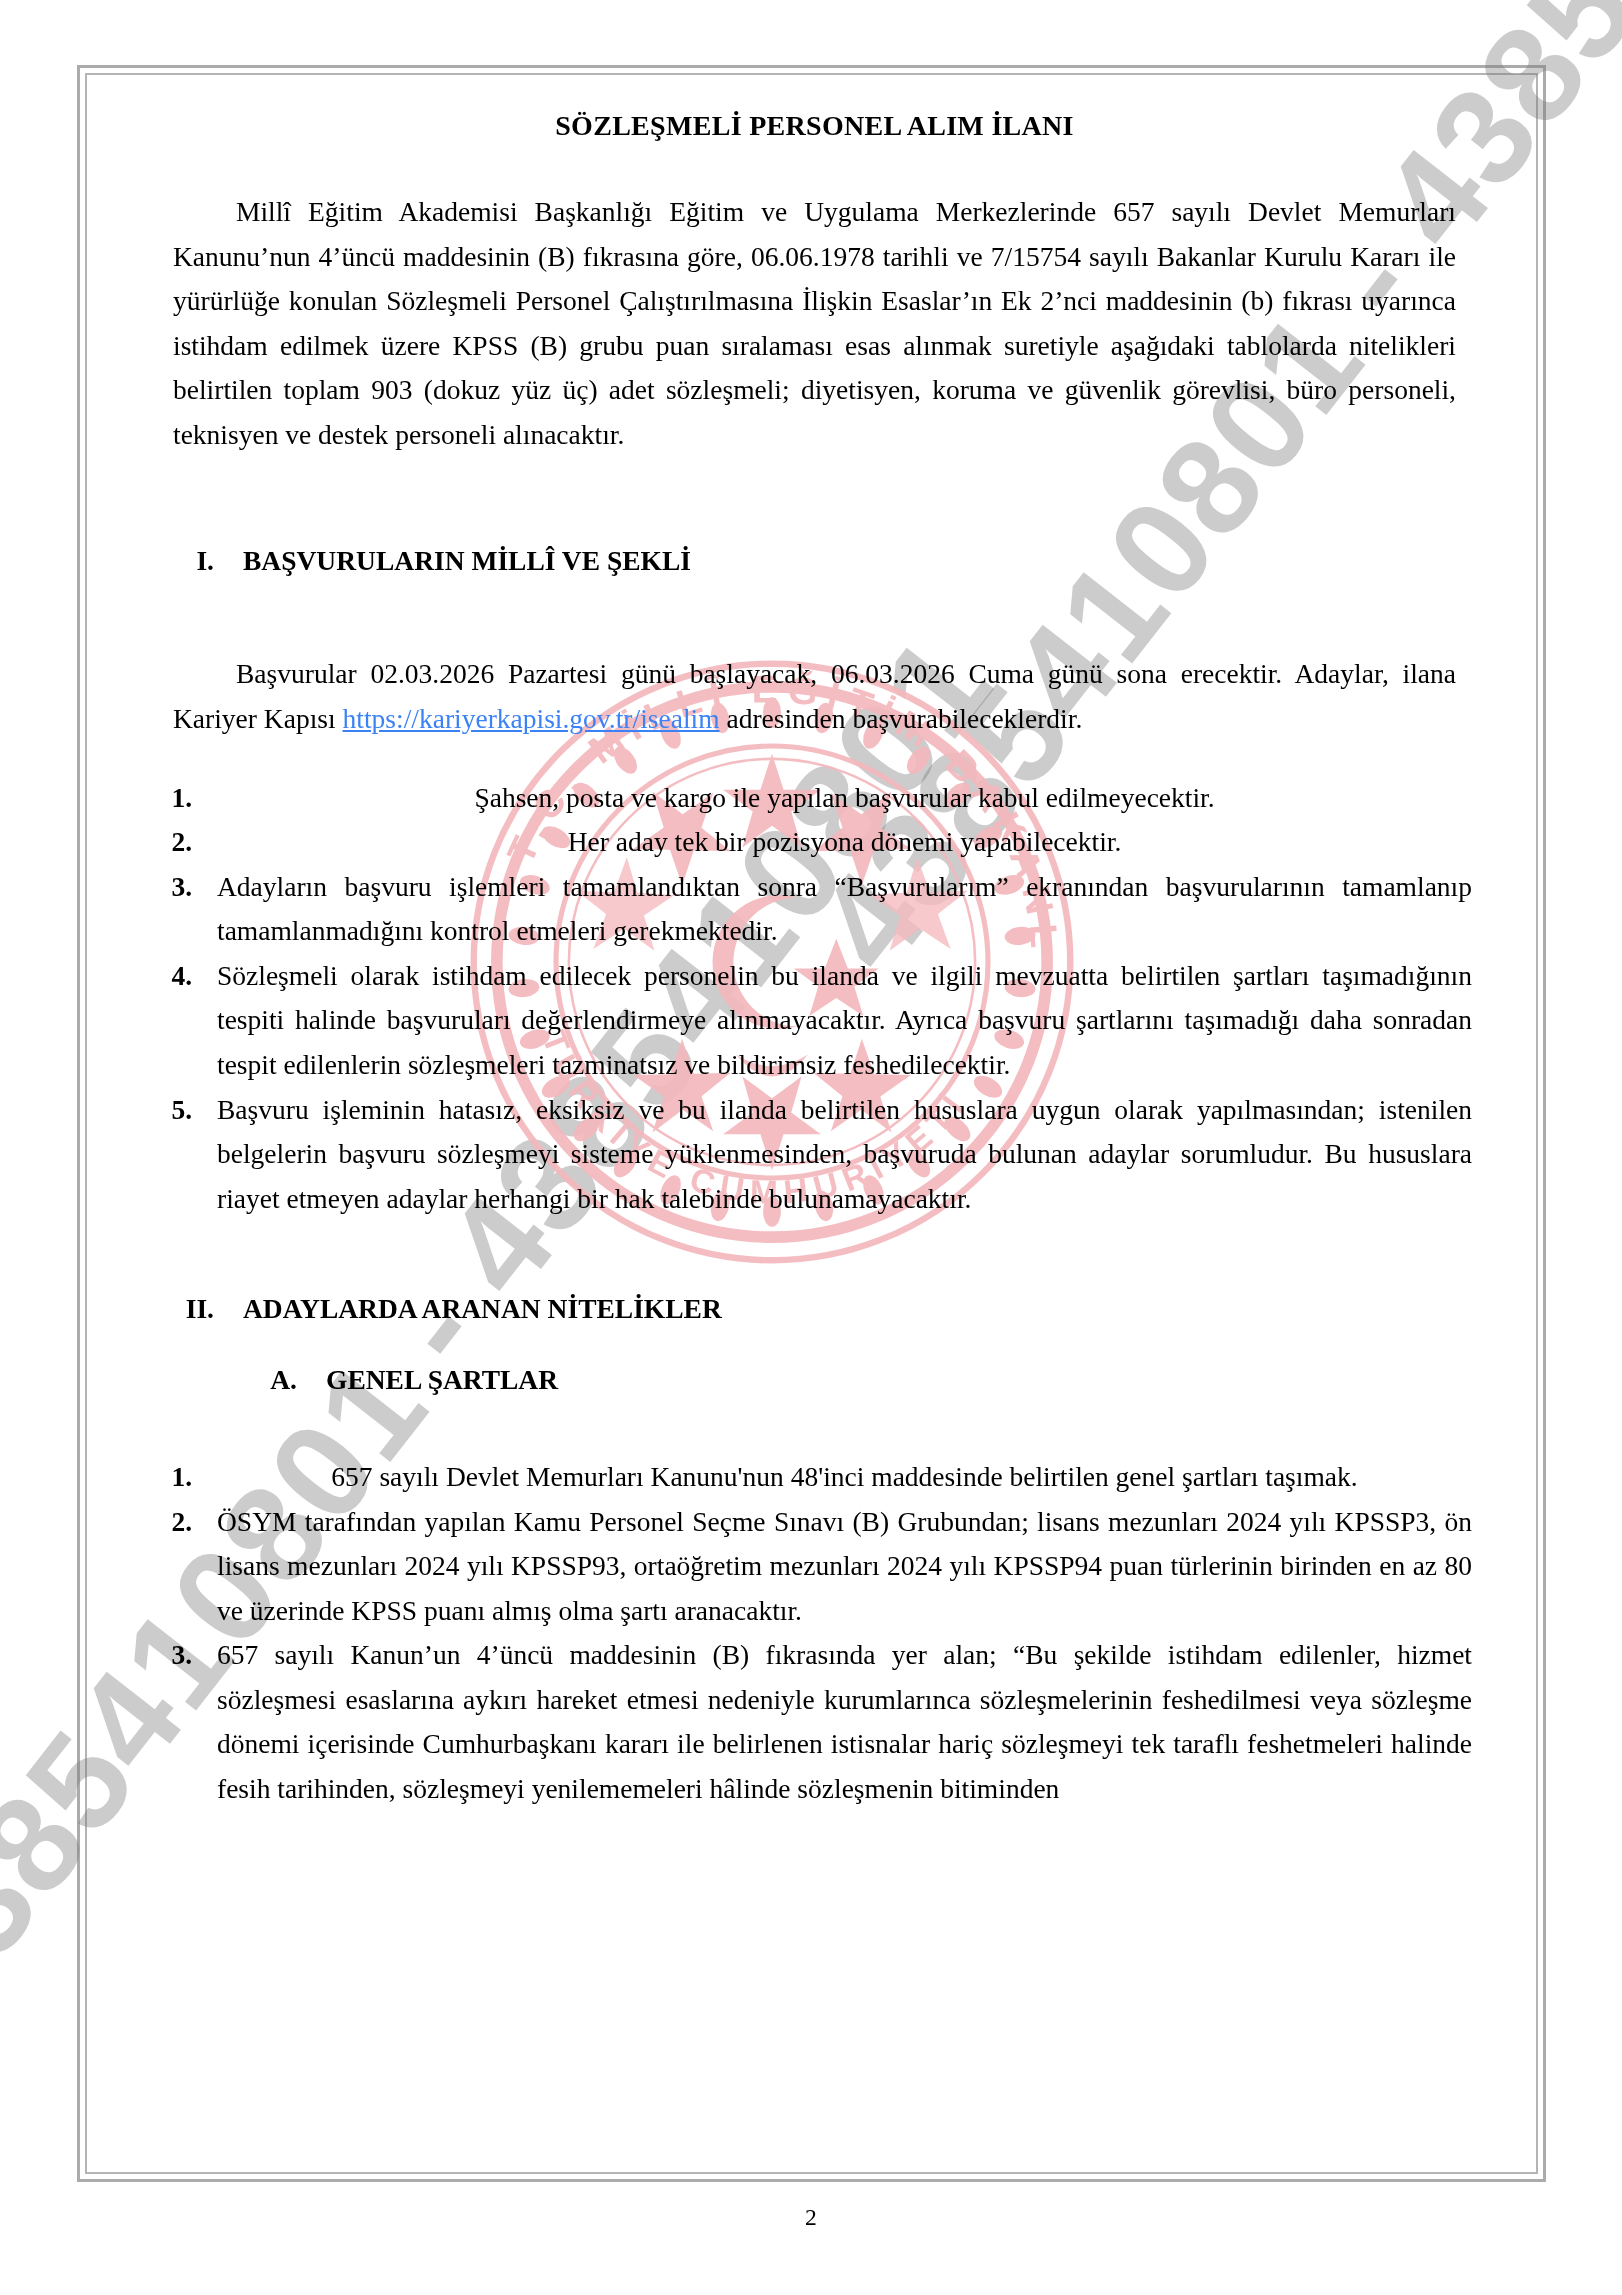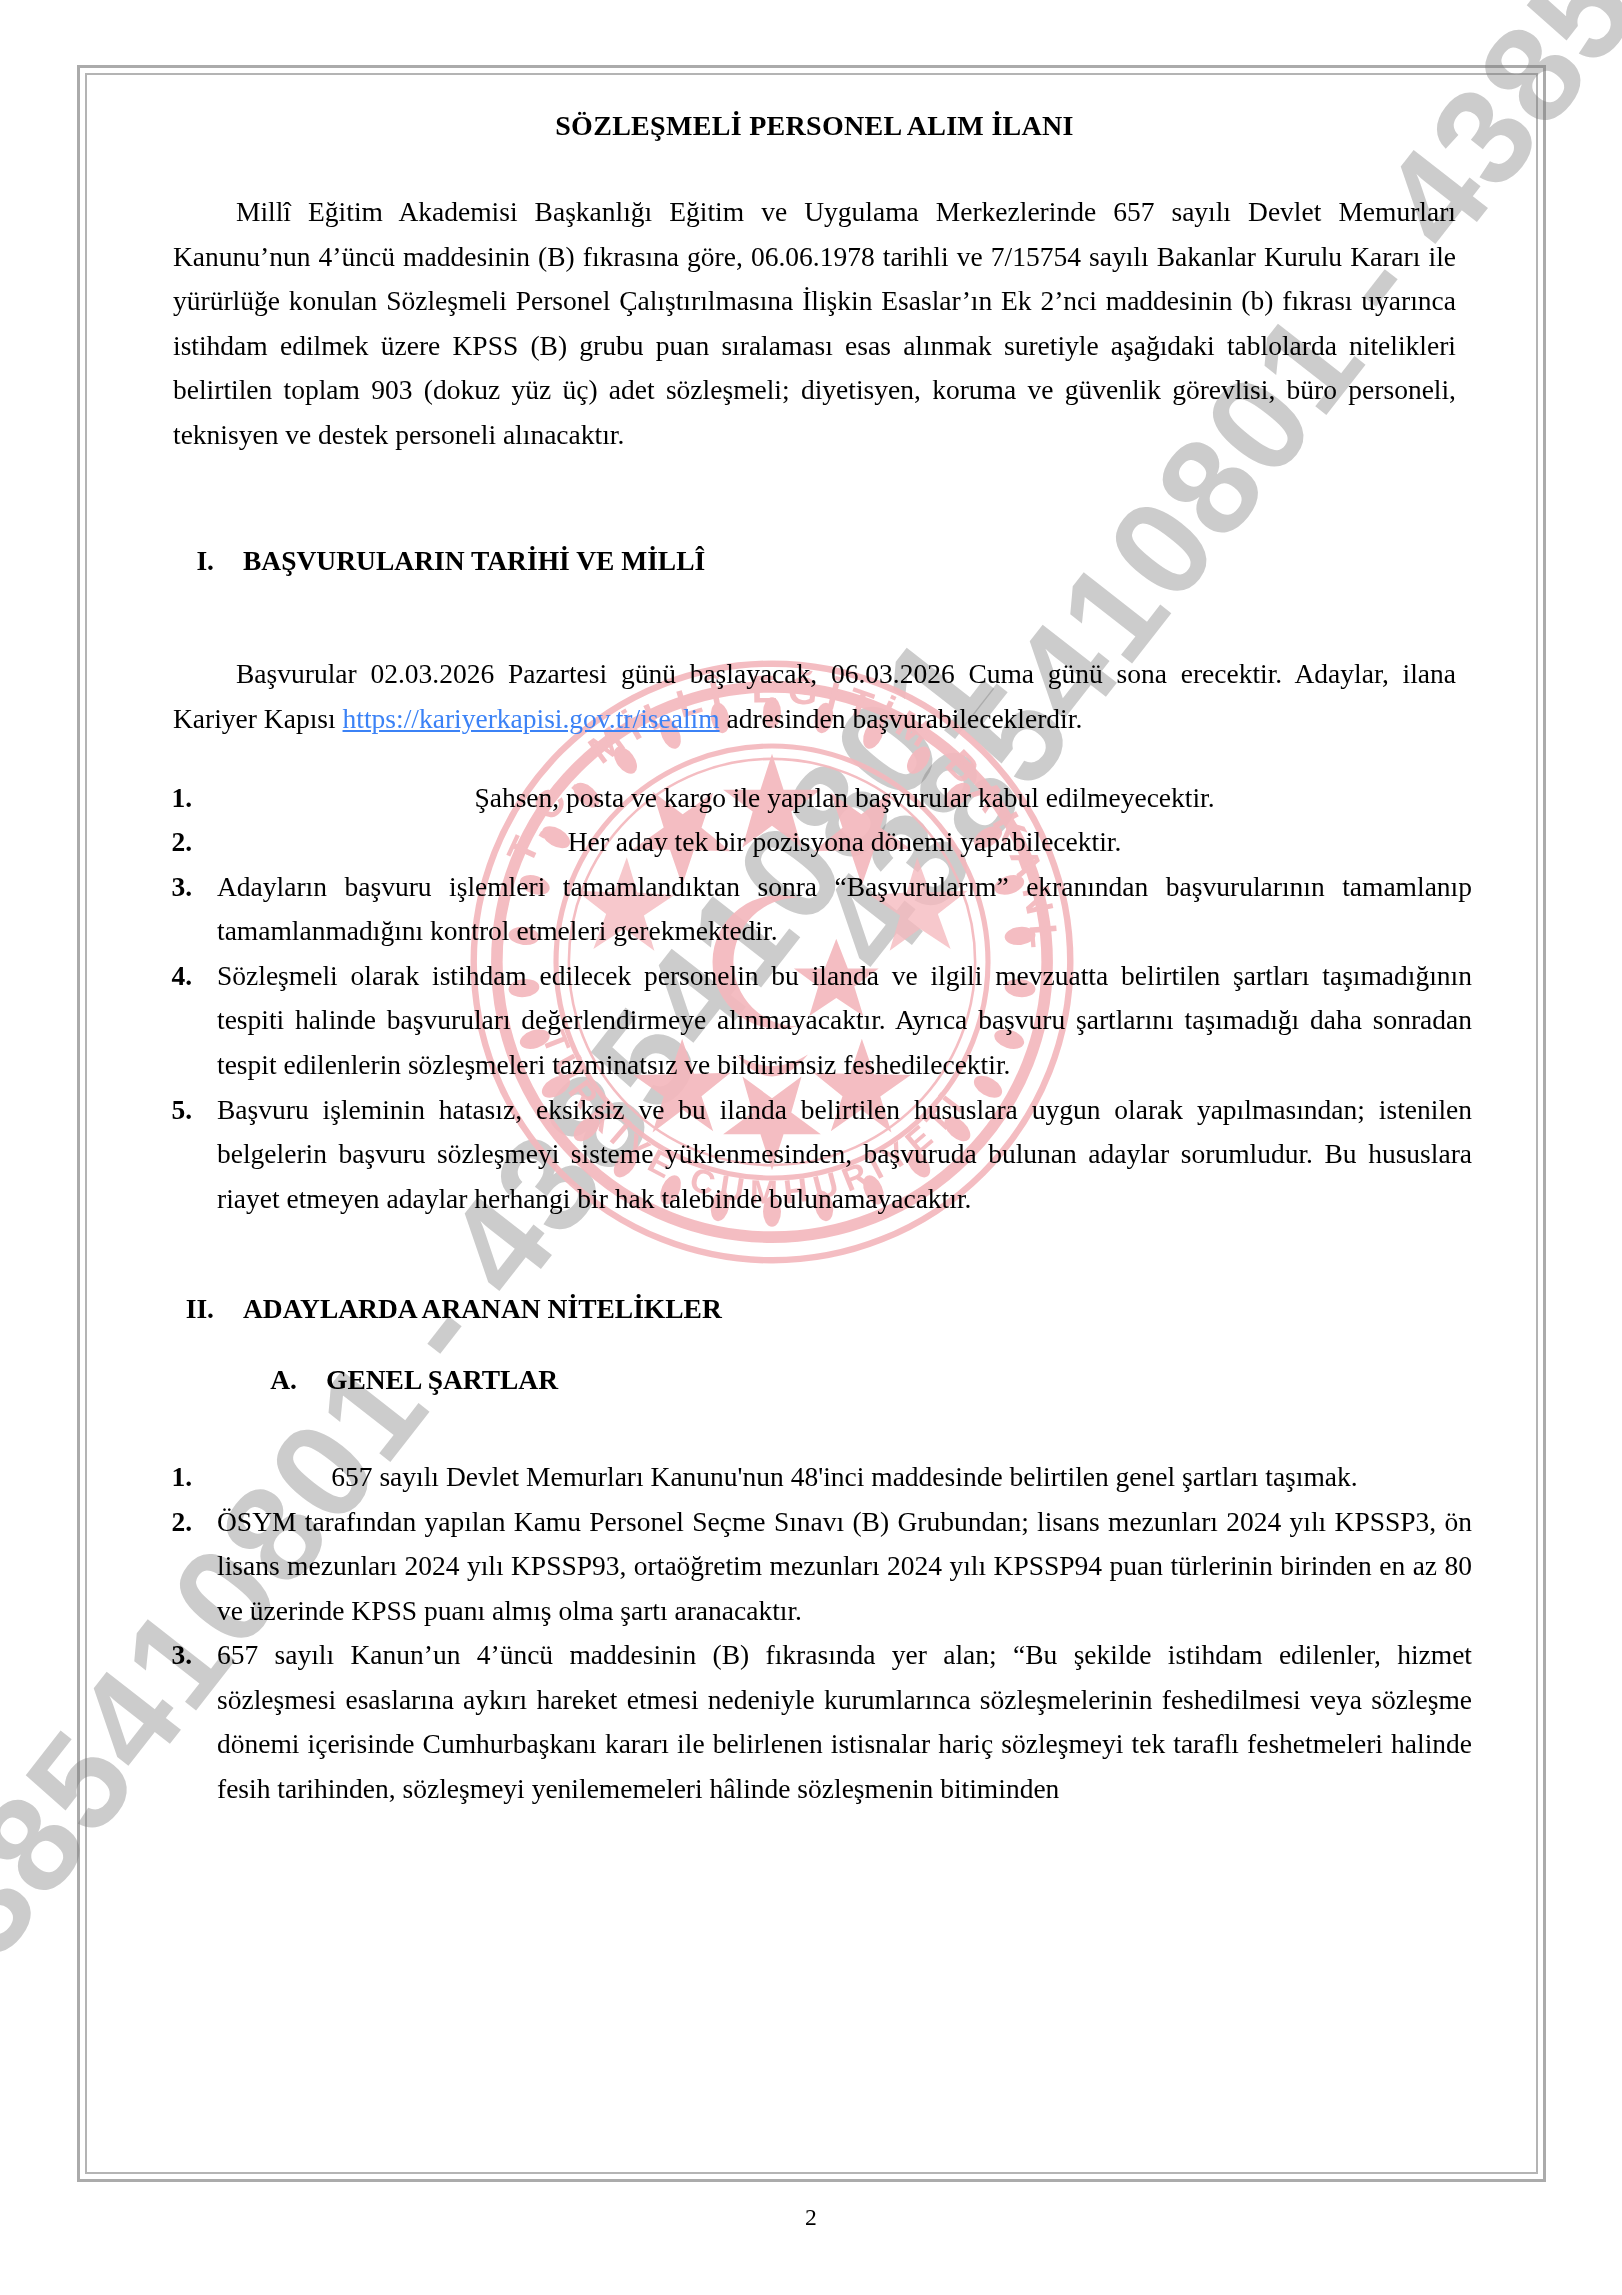--- a/index.html
+++ b/index.html
@@ -261,21 +261,21 @@
 <div id="content">
 
   <h1 class="doc-title">SÖZLEŞMELİ PERSONEL ALIM İLANI</h1>
 
   <p class="body-para">Millî Eğitim Akademisi Başkanlığı Eğitim ve Uygulama Merkezlerinde 657 sayılı Devlet Memurları Kanunu’nun 4’üncü maddesinin (B) fıkrasına göre, 06.06.1978 tarihli ve 7/15754 sayılı Bakanlar Kurulu Kararı ile yürürlüğe konulan Sözleşmeli Personel Çalıştırılmasına İlişkin Esaslar’ın Ek 2’nci maddesinin (b) fıkrası uyarınca istihdam edilmek üzere KPSS (B) grubu puan sıralaması esas alınmak suretiyle aşağıdaki tablolarda nitelikleri belirtilen toplam 903 (dokuz yüz üç) adet sözleşmeli; diyetisyen, koruma ve güvenlik görevlisi, büro personeli, teknisyen ve destek personeli alınacaktır.</p>
 
   <div class="sp-110"></div>
 
   <div class="section-heading">
     <span class="num">I.</span>
-    <span>BAŞVURULARIN TARİHİ VE MİLLÎ</span>
+    <span>BAŞVURULARIN MİLLÎ VE ŞEKLİ</span>
   </div>
 
   <div class="sp-90"></div>
 
   <p class="body-para"><span>Başvurular 02.03.2026 Pazartesi günü başlayacak, 06.03.2026 Cuma günü sona erecektir. Adaylar, ilana Kariyer Kapısı </span><a class="link" href="#">https://kariyerkapisi.gov.tr/isealim</a><span> adresinden başvurabileceklerdir.</span></p>
 
   <div class="sp-28"></div>
 
   <ol class="roman-list">
     <li class="roman-item">

